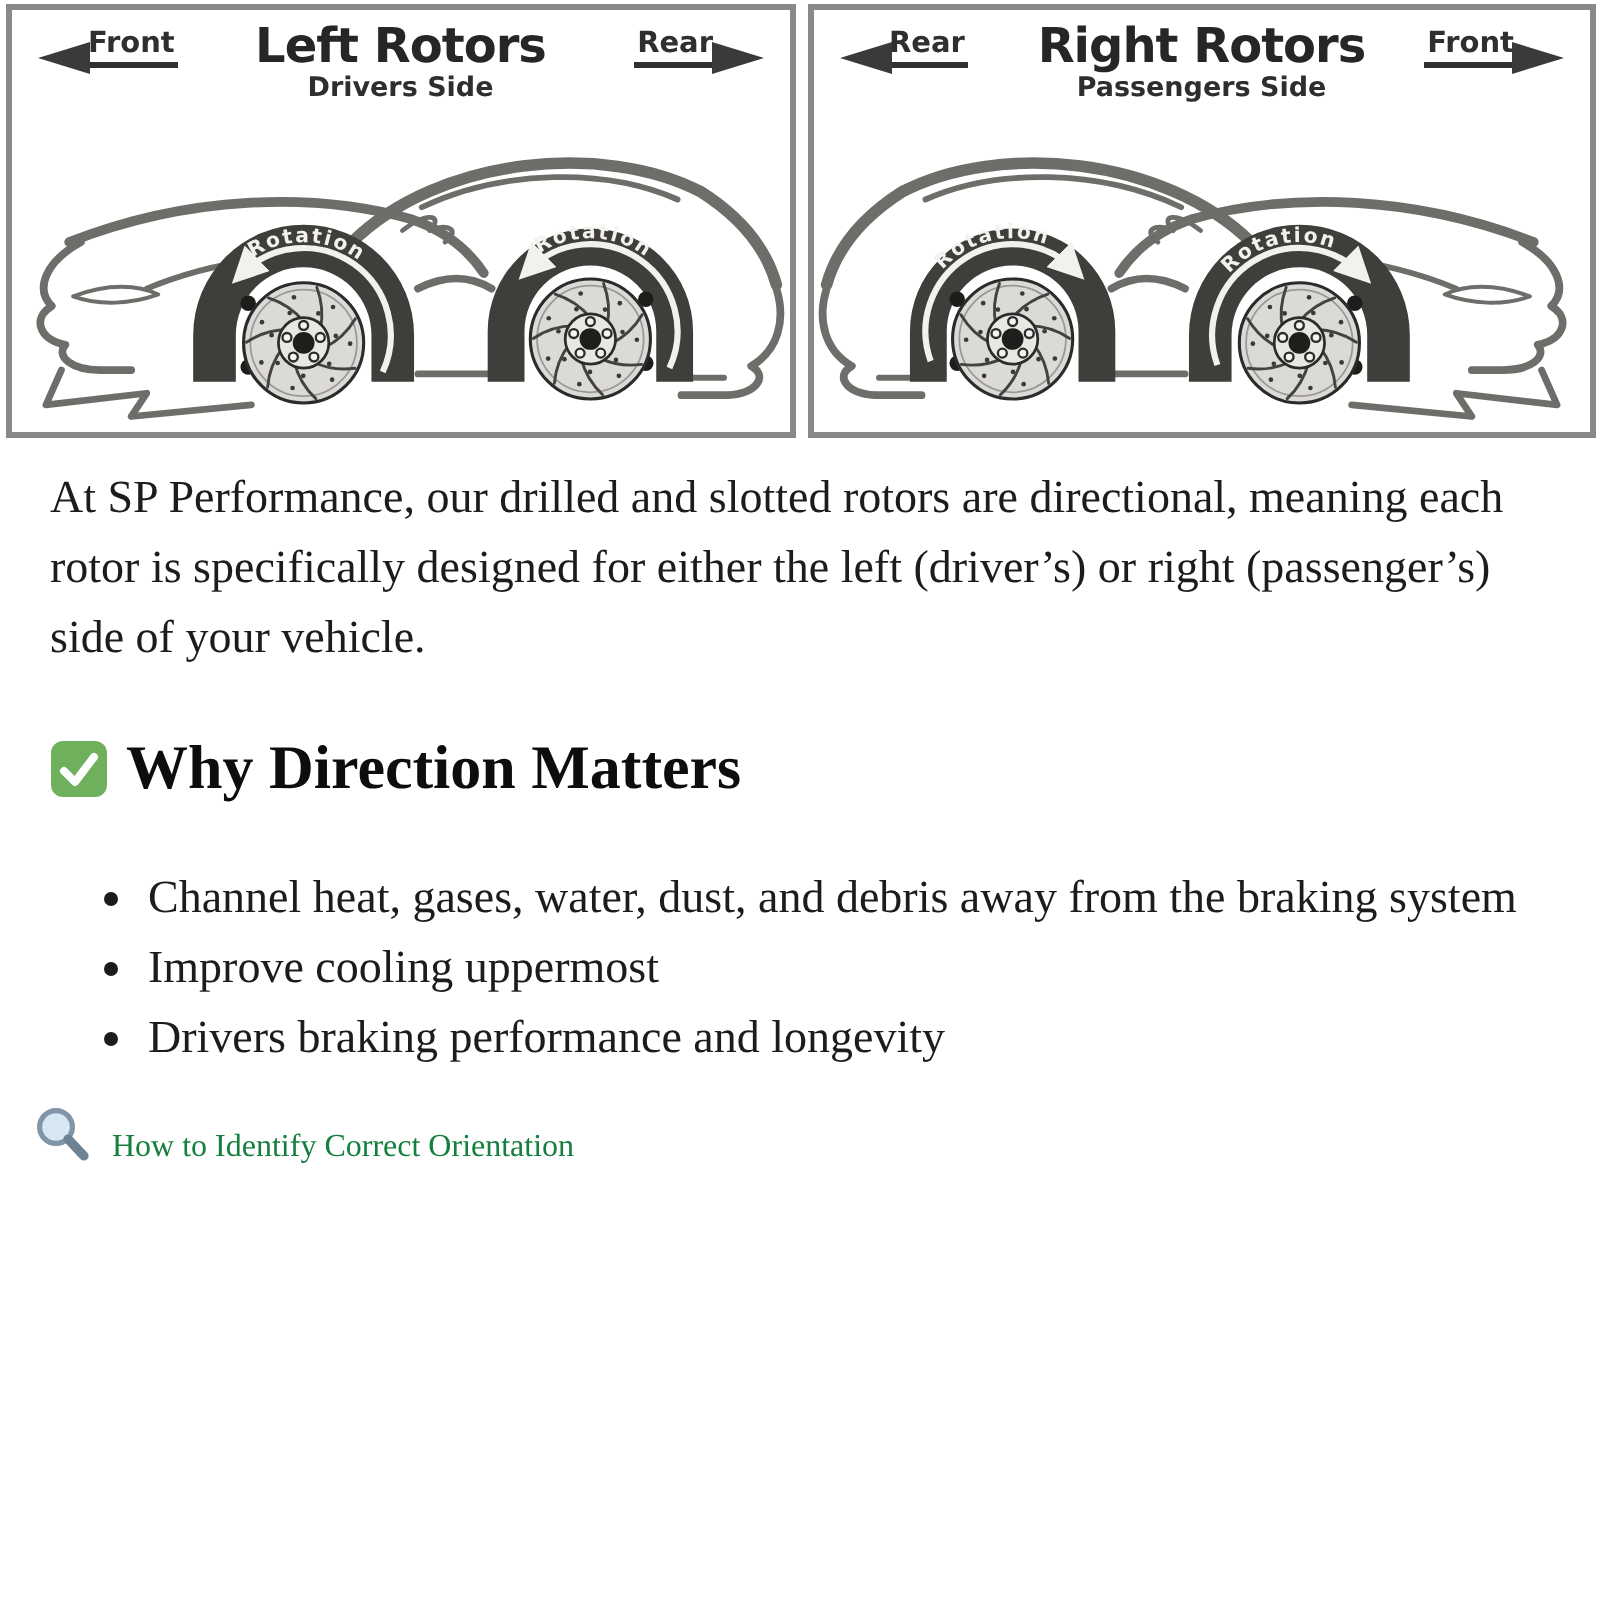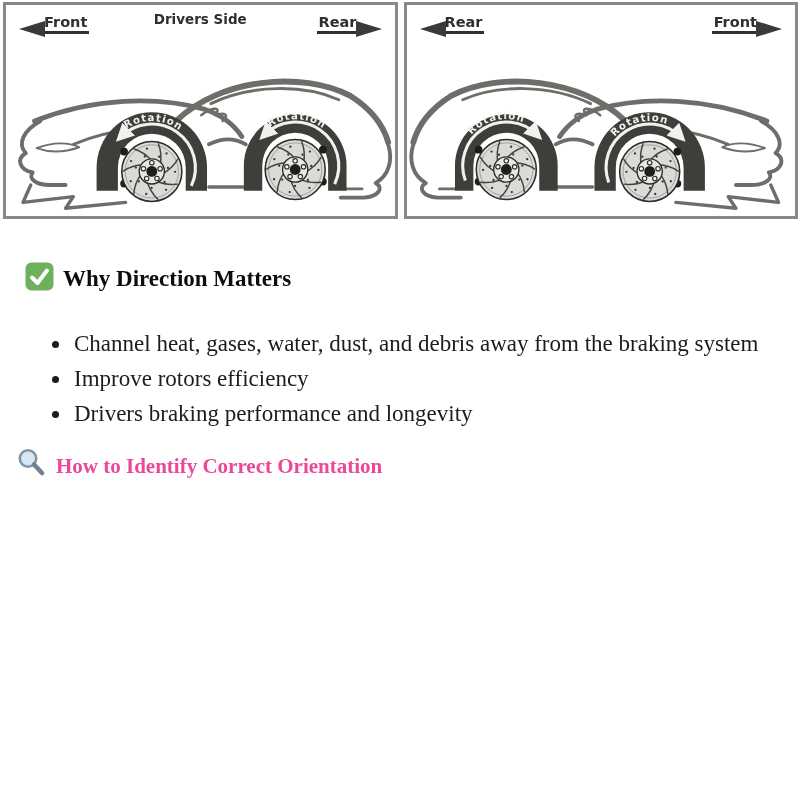--- a/index.html
+++ b/index.html
@@ -17,22 +17,22 @@
   .dir-right{right:13px;}
   .dir-text{font-family:"DejaVu Sans","Liberation Sans",sans-serif;font-weight:700;font-size:14.5px;color:#2f2f2d;border-bottom:3px solid #2f2f2d;padding:0 2px 1px 2px;}
   .tri{width:0;height:0;border-top:8px solid transparent;border-bottom:8px solid transparent;transform:translateY(5px);}
   .tri-left{border-right:26px solid #3a3a38;margin-right:-3px;}
   .tri-right{border-left:26px solid #3a3a38;margin-left:-3px;}
   .car-svg{display:block;width:100%;height:155px;}
 
   
   .content{padding:12px 25px 6px 25px;font-size:23px;line-height:35px;color:#1c1c1c;}
   .content p{margin:0 0 16px 0;}
-  .sec-title{font-size:23px;font-weight:700;margin:30px 0;color:#0d0d0d;}
-  .sec-title-light{font-size:21px;font-weight:700;margin:12px 0 12px -9px;color:#ec4899;}
+  .sec-title{font-size:31px;font-weight:700;margin:30px 0;color:#0d0d0d;}
+  .sec-title-light{font-size:16px;font-weight:400;margin:12px 0 12px -9px;color:#15803d;}
   .content ul{margin:16px 0;padding-left:47px;list-style:disc;}
   .content li{padding-left:2px;}
   .emoji-icon{display:inline-block;vertical-align:-5px;margin-right:9px;line-height:0;}
 
   
   .rot-text{font-family:"DejaVu Sans","Liberation Sans",sans-serif;font-weight:700;font-size:10.5px;letter-spacing:1.1px;fill:#f2f1ee;}
   .rot-arc{fill:none;stroke:#f2f1ee;stroke-width:3.2;}
 </style>
 </head>
 <body>
@@ -127,20 +127,21 @@
 
   <div class="diagram">
 
     <div class="panel">
       <div class="panel-header">
         <div class="dir dir-left">
           <span class="tri tri-left"></span>
           <span class="dir-text">Front</span>
         </div>
         <div class="panel-titles">
+          <div class="panel-title">Left Rotors</div>
           <div class="panel-subtitle">Drivers Side</div>
         </div>
         <div class="dir dir-right">
           <span class="dir-text">Rear</span>
           <span class="tri tri-right"></span>
         </div>
       </div>
       <svg class="car-svg" viewBox="0 0 390 160">
         <use href="#car"></use>
         <path class="rot-arc" d="M185.8,129 A45,45 0 0 0 113.2,78.2" marker-end="url(#ah)"></path>
@@ -148,20 +149,24 @@
         <text class="rot-text"><textPath href="#tpL1" startOffset="10%">Rotation</textPath></text>
         <text class="rot-text"><textPath href="#tpL2" startOffset="10%">Rotation</textPath></text>
       </svg>
     </div>
 
     <div class="panel">
       <div class="panel-header">
         <div class="dir dir-left">
           <span class="tri tri-left"></span>
           <span class="dir-text">Rear</span>
+        </div>
+        <div class="panel-titles">
+          <div class="panel-title">Right Rotors</div>
+          <div class="panel-subtitle">Passengers Side</div>
         </div>
         <div class="dir dir-right">
           <span class="dir-text">Front</span>
           <span class="tri tri-right"></span>
         </div>
       </div>
       <svg class="car-svg" viewBox="0 0 390 160">
         <g transform="translate(390,0) scale(-1,1)">
             <use href="#car"></use>
           </g>
@@ -169,34 +174,35 @@
         <path class="rot-arc" d="M202.7,125.4 A45,45 0 0 1 276.8,78.2" marker-end="url(#ah)"></path>
         <text class="rot-text"><textPath href="#tpR1" startOffset="8%">Rotation</textPath></text>
         <text class="rot-text"><textPath href="#tpR2" startOffset="8%">Rotation</textPath></text>
       </svg>
     </div>
 
   </div>
 
   <div class="content">
 
+    <p>At SP Performance, our drilled and slotted rotors are directional, meaning each rotor is specifically designed for either the left (driver’s) or right (passenger’s) side of your vehicle.</p>
 
     <div class="sec-title">
       <span class="emoji-icon">
         <svg width="29" height="29" viewBox="0 0 29 29">
             <rect x="0.5" y="0.5" width="28" height="28" rx="6" fill="#6fb05c"></rect>
             <path d="M7,15.5 L12.5,21 L22,8.5" fill="none" stroke="#ffffff" stroke-width="4" stroke-linecap="round" stroke-linejoin="round"></path>
           </svg>
       </span><span>Why Direction Matters</span>
     </div>
 
 
     <ul>
       <li>Channel heat, gases, water, dust, and debris away from the braking system</li>
-      <li>Improve rotors efficiency</li>
+      <li>Improve cooling uppermost</li>
       <li>Drivers braking performance and longevity</li>
     </ul>
 
     <div class="sec-title-light">
       <span class="emoji-icon">
         <svg width="31" height="31" viewBox="0 0 31 31">
             <circle cx="12" cy="11.5" r="8.2" fill="#d7e7f4" stroke="#8096a8" stroke-width="2.6"></circle>
             <line x1="18" y1="17.5" x2="26" y2="26" stroke="#6d8292" stroke-width="4.6" stroke-linecap="round"></line>
           </svg>
       </span><span>How to Identify Correct Orientation</span>

